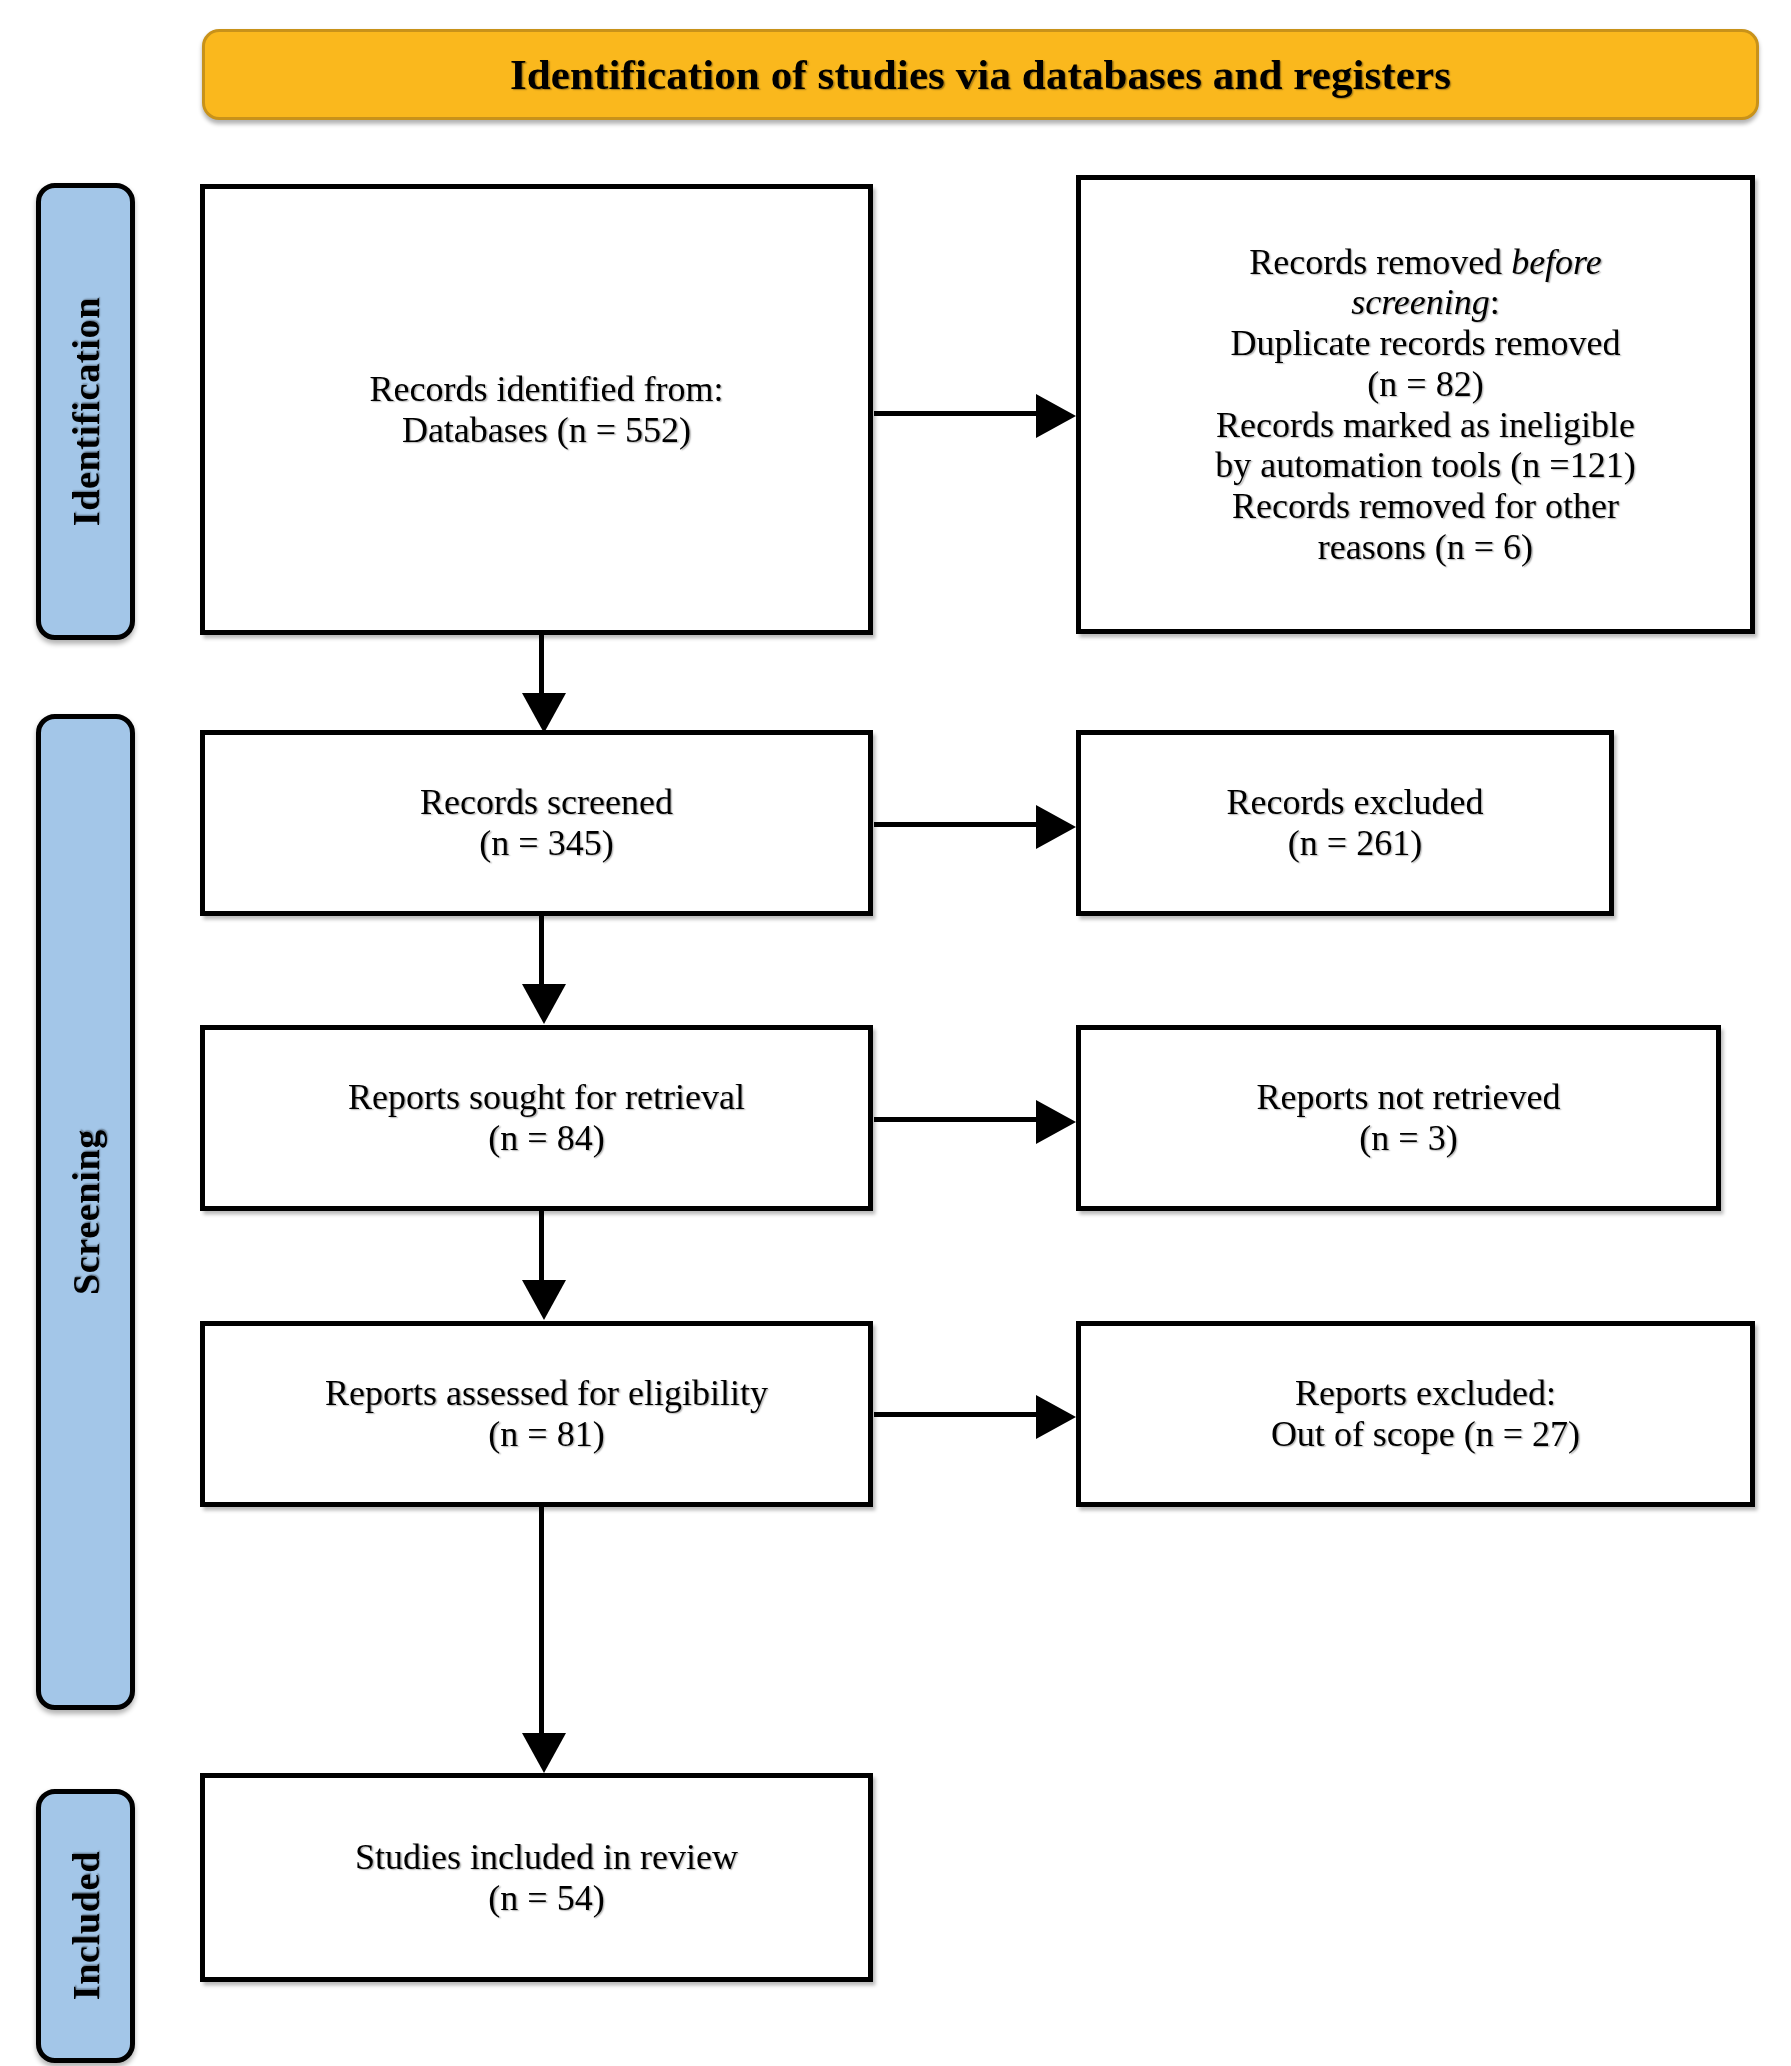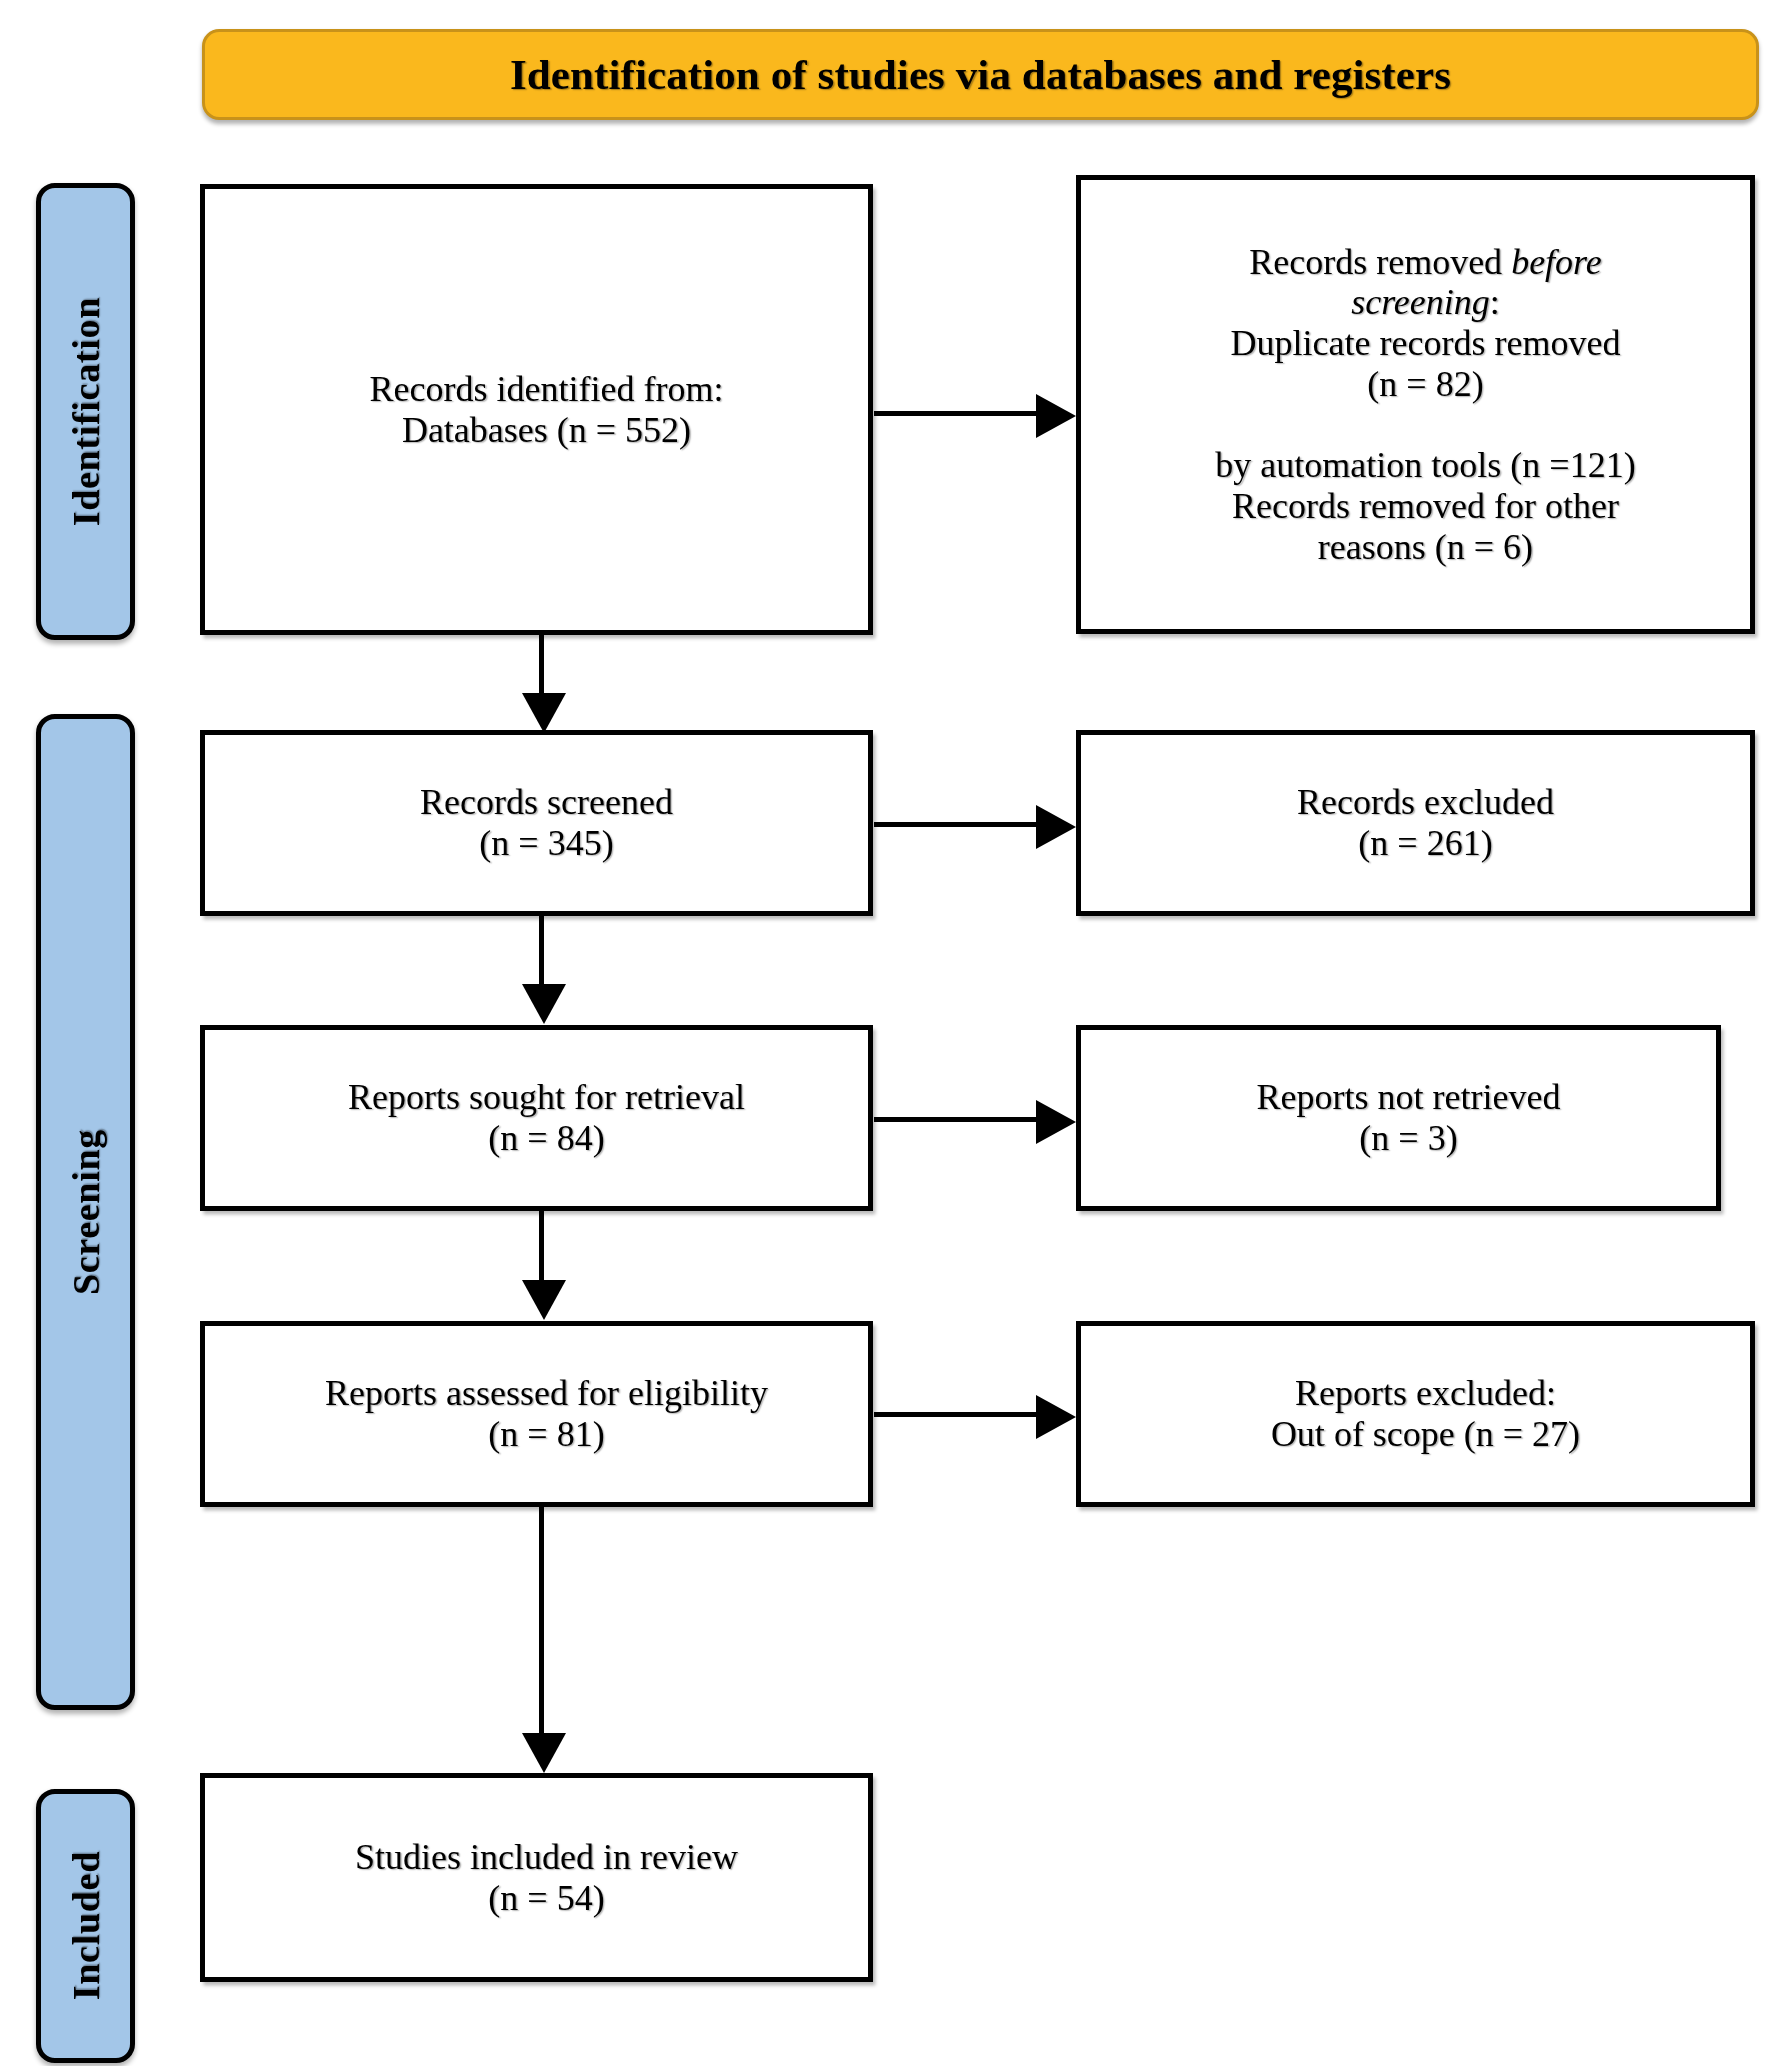--- a/index.html
+++ b/index.html
@@ -43,21 +43,21 @@
   }
   .box-text{
     font-size:36px;line-height:1.13;text-align:center;padding:0 13px;
     text-shadow:1.4px 1.4px 1.4px rgba(0,0,0,.30);
   }
   .box-text em{font-style:italic;}
 
   #box-identified        {left:200px; top:184px;  width:673px; height:451px;}
   #box-removed-before    {left:1076px;top:175px;  width:679px; height:459px;}
   #box-screened          {left:200px; top:730px; width:673px; height:186px;}
-  #box-records-excluded  {left:1076px;top:730px; width:679px; height:186px;}
+  #box-records-excluded  {left:1076px;top:730px; width:538px; height:186px;}
   #box-sought            {left:200px; top:1025px; width:673px; height:186px;}
   #box-not-retrieved     {left:1076px;top:1025px; width:645px; height:186px;}
   #box-assessed          {left:200px; top:1321px; width:673px; height:186px;}
   #box-reports-excluded  {left:1076px;top:1321px; width:679px; height:186px;}
   #box-included          {left:200px; top:1773px; width:673px; height:209px;}
 
   
   .conn{position:absolute;}
 
   
@@ -110,21 +110,21 @@
       <span>Databases (n = 552)</span>
     </div>
   </div>
 
   <div class="box" id="box-removed-before">
     <div class="box-text">
       <span>Records removed </span><em>before</em><br>
       <em>screening</em><span>:</span><br>
       <span>Duplicate records removed</span><br>
       <span>(n = 82)</span><br>
-      <br>
+      <span>Records marked as ineligible</span><br>
       <span>by automation tools (n =121)</span><br>
       <span>Records removed for other</span><br>
       <span>reasons (n = 6)</span>
     </div>
   </div>
 
   <div class="box" id="box-screened">
     <div class="box-text">
       <span>Records screened</span><br>
       <span>(n = 345)</span>

